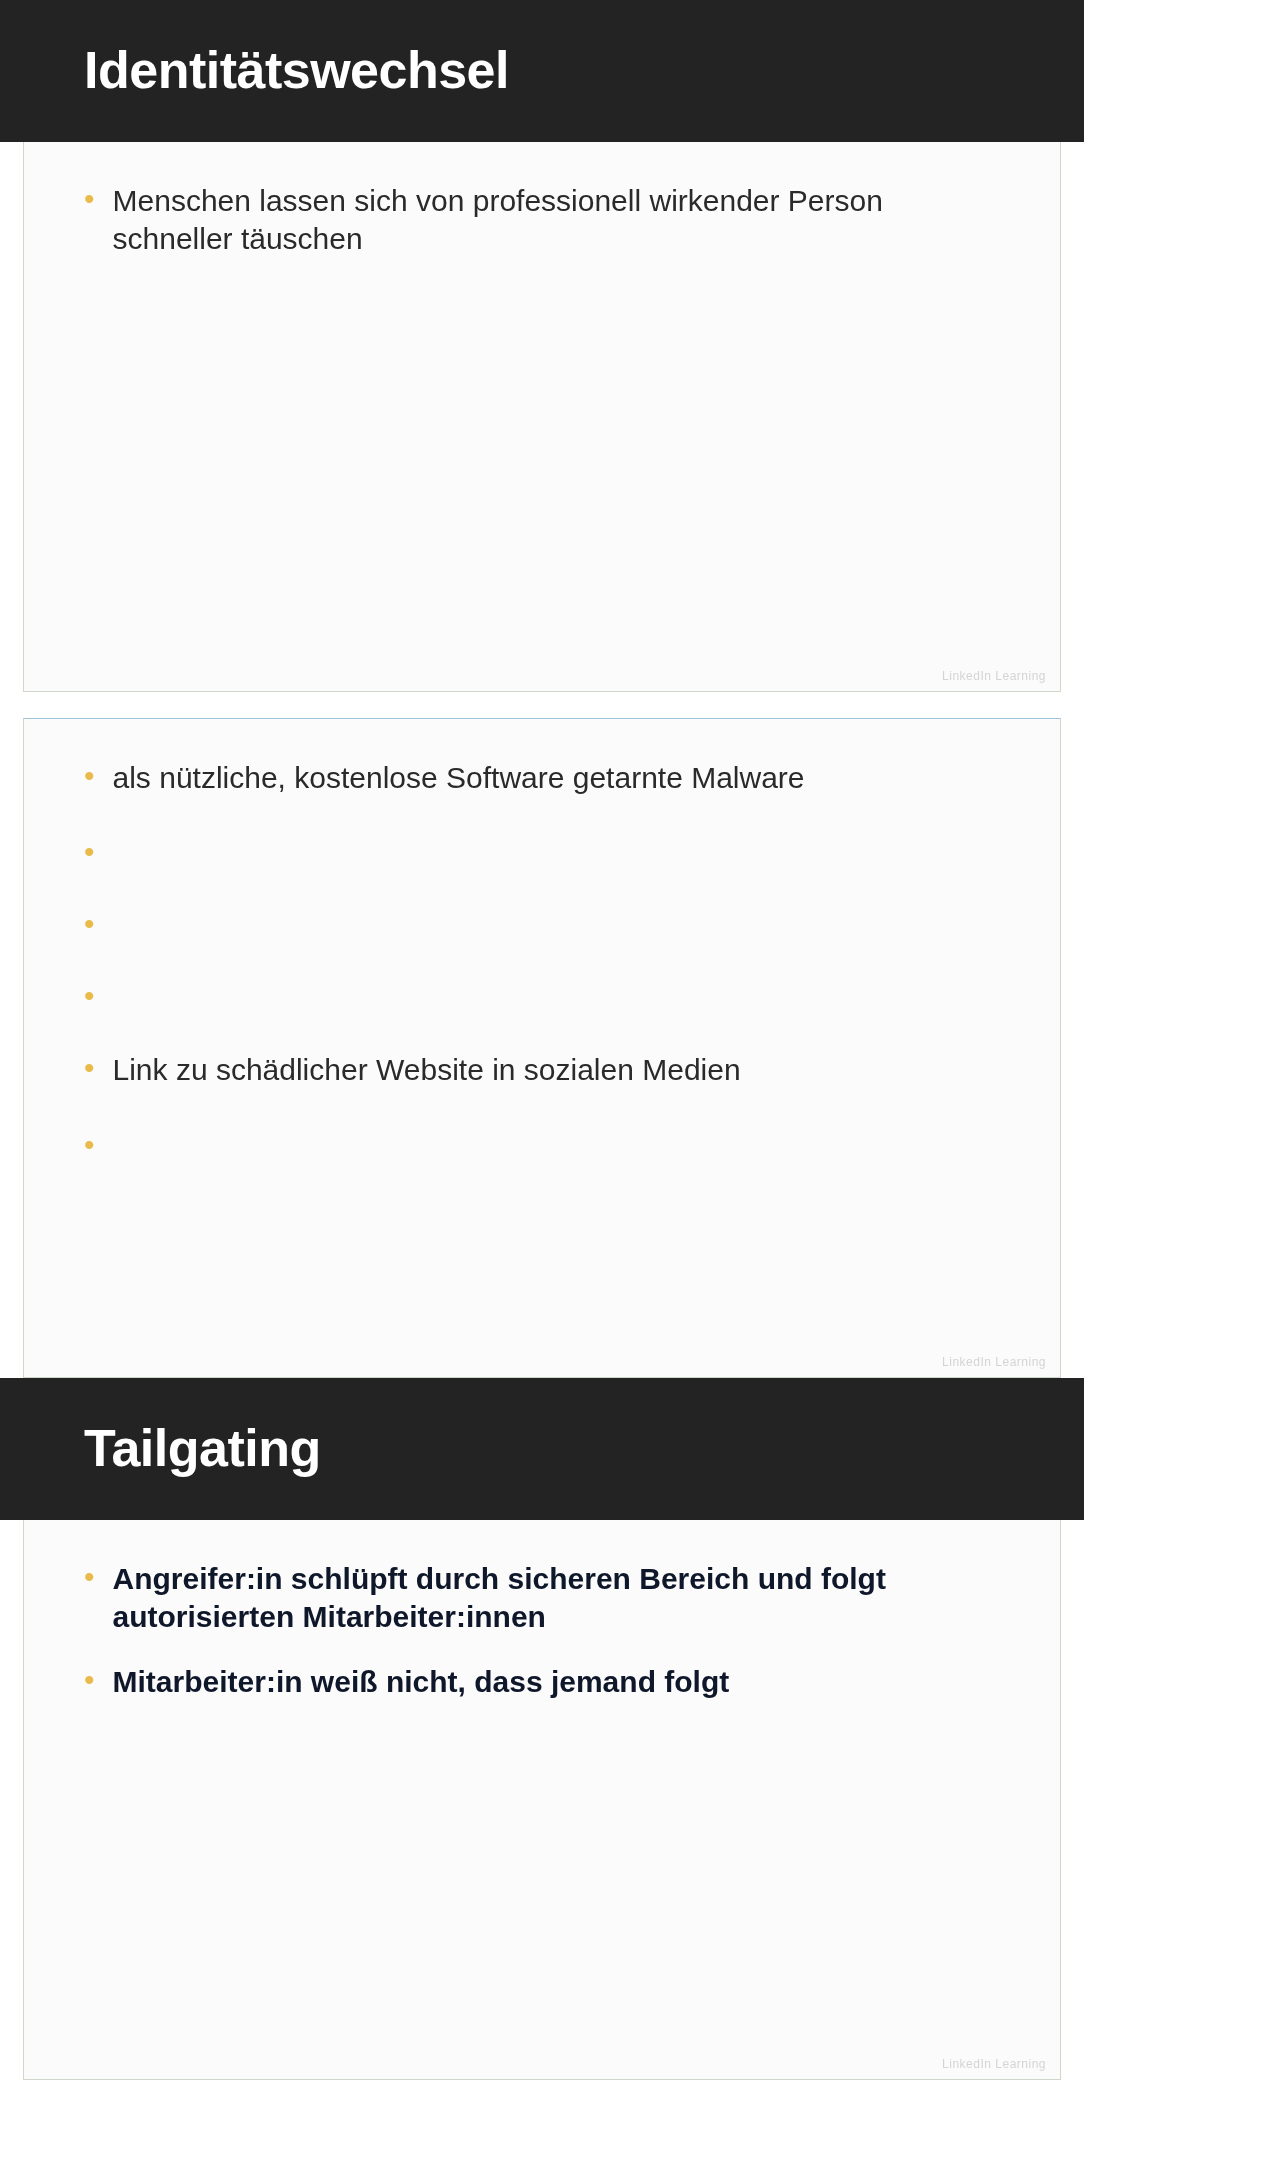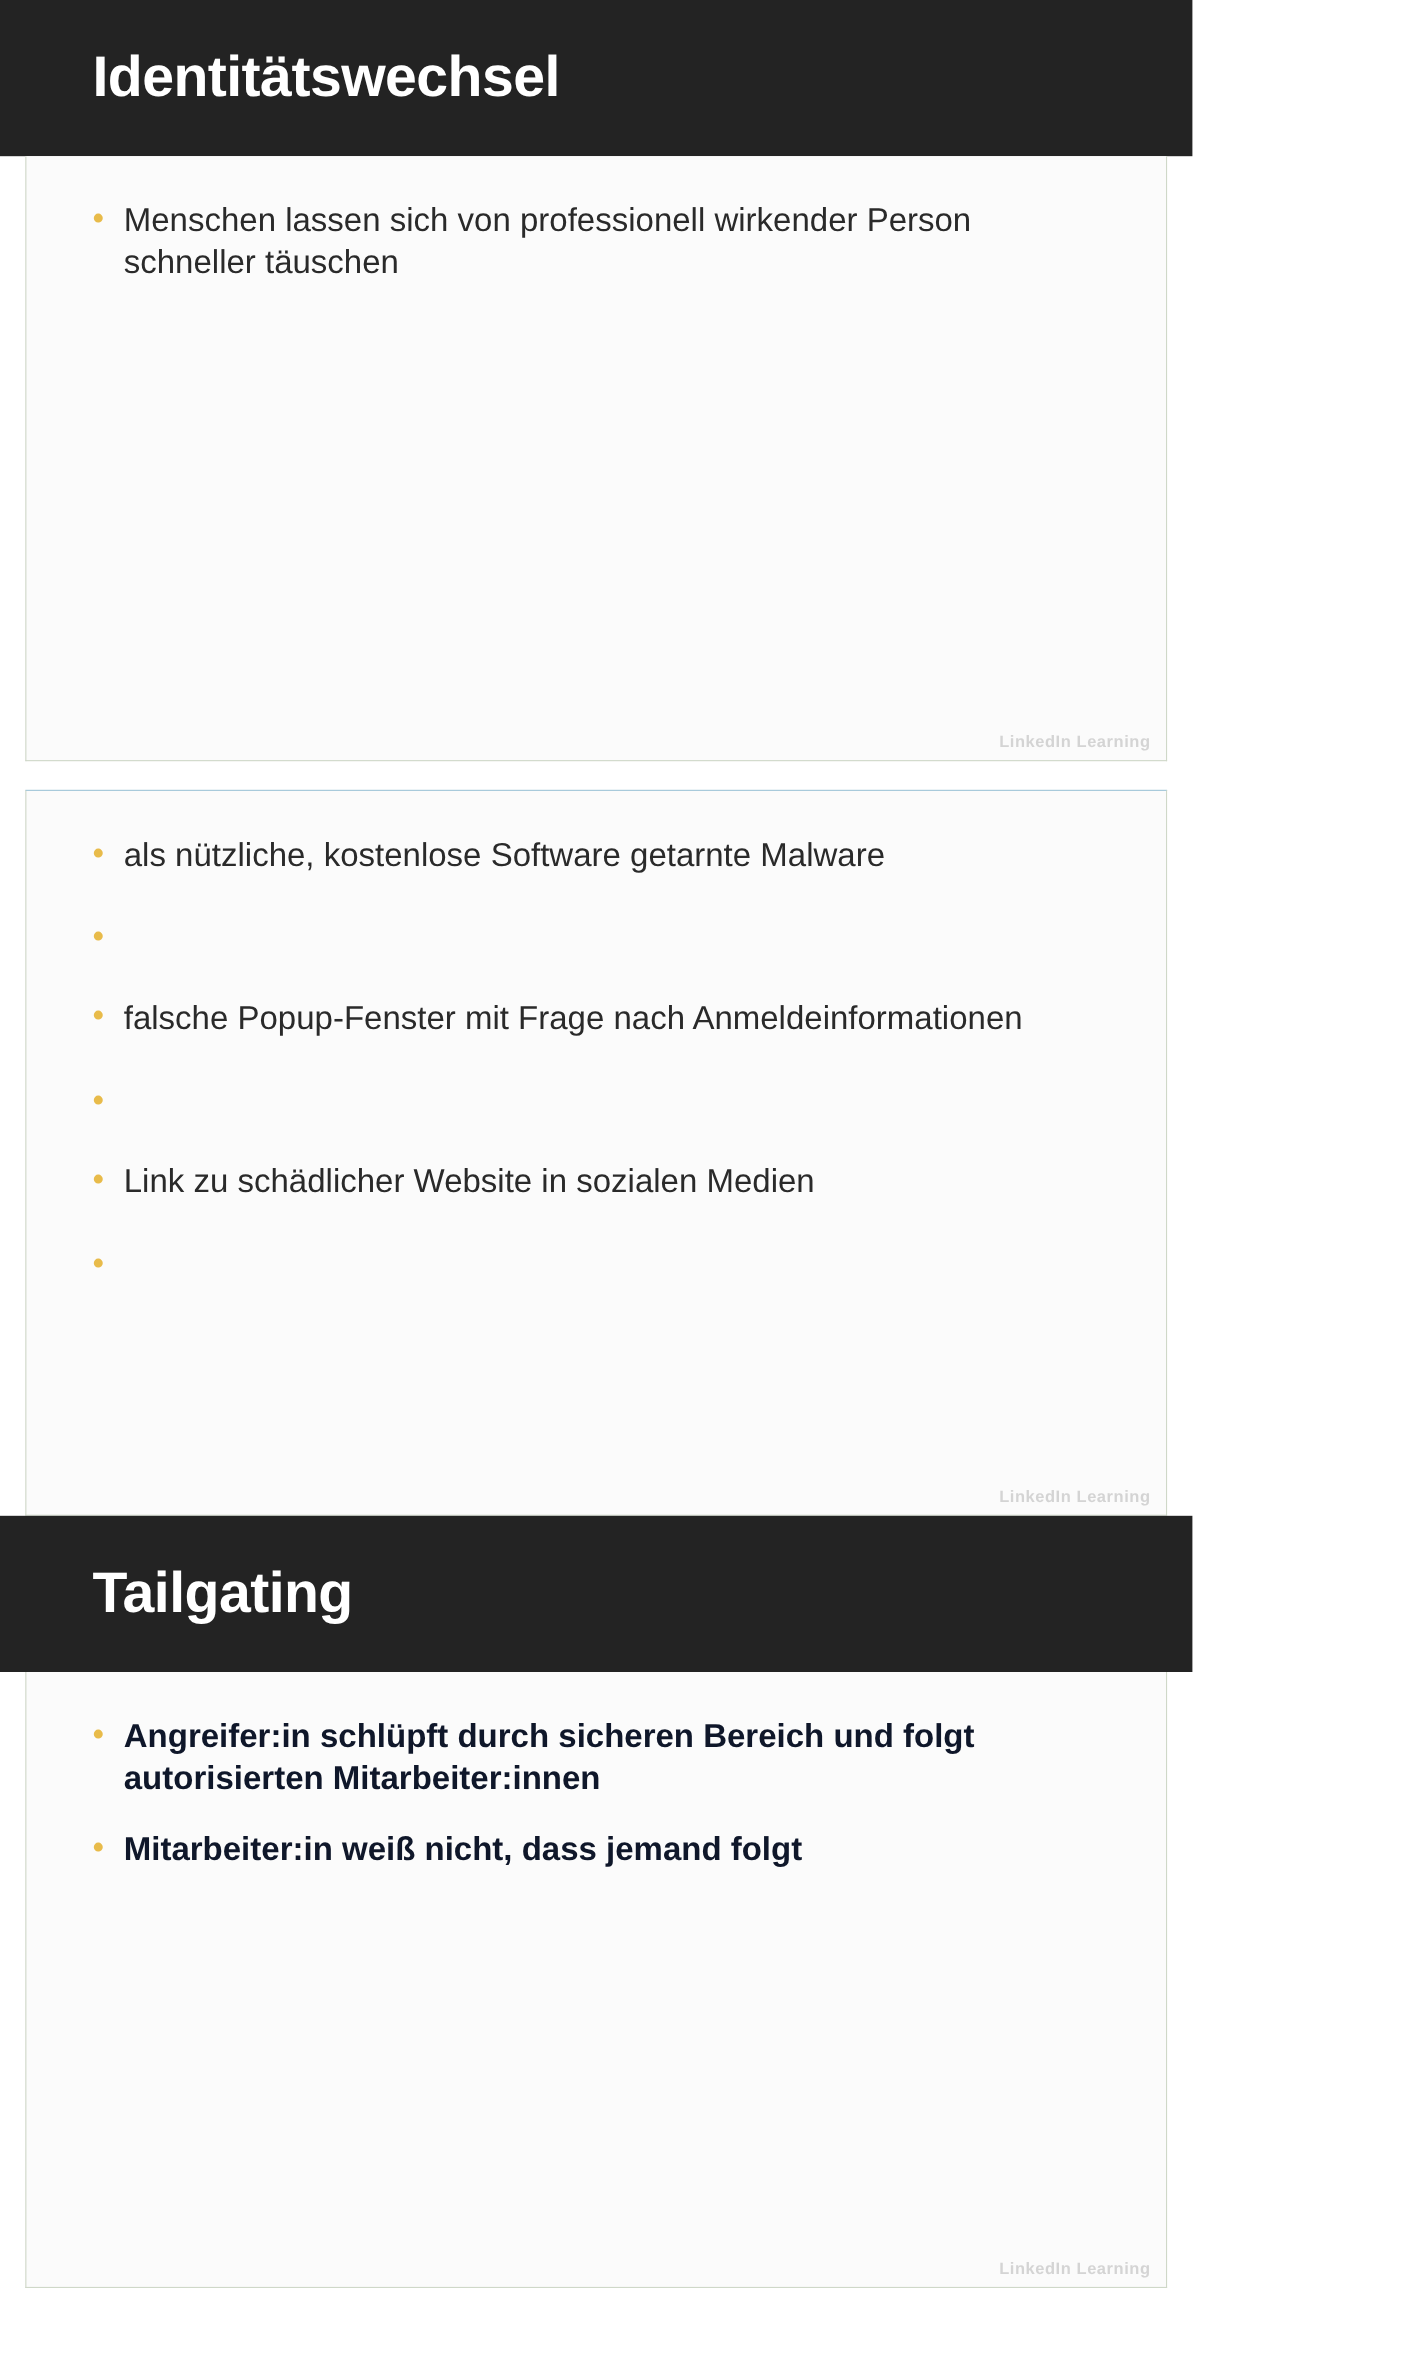--- a/index.html
+++ b/index.html
@@ -73,24 +73,24 @@
     color: #2a2a2a;
     max-width: 960px;
   }
   .bullets.spaced .bullet { margin-bottom: 38px; }
   .bullets.bold .bullet .btext { font-weight: bold; color: #0f172a; }
 
   .watermark {
     position: absolute;
     right: 14px;
     bottom: 8px;
-    font-size: 15px;
+    font-size: 12px;
     color: #d4d4d4;
     letter-spacing: 0.5px;
-    font-weight: bold;
+    font-weight: normal;
     user-select: none;
   }
 
   .gap {
     height: 26px;
     background: #ffffff;
   }
 </style>
 </head>
 <body>
@@ -117,21 +117,20 @@
     <div class="bullets spaced">
       <div class="bullet">
         <span class="dot">•</span>
         <span class="btext">als nützliche, kostenlose Software getarnte Malware</span>
       </div>
       <div class="bullet">
         <span class="dot">•</span>
       </div>
       <div class="bullet">
         <span class="dot">•</span>
-        <span class="btext">falsche Popup-Fenster mit Frage nach Anmeldeinformationen</span>
       </div>
       <div class="bullet">
         <span class="dot">•</span>
       </div>
       <div class="bullet">
         <span class="dot">•</span>
         <span class="btext">Link zu schädlicher Website in sozialen Medien</span>
       </div>
       <div class="bullet">
         <span class="dot">•</span>

